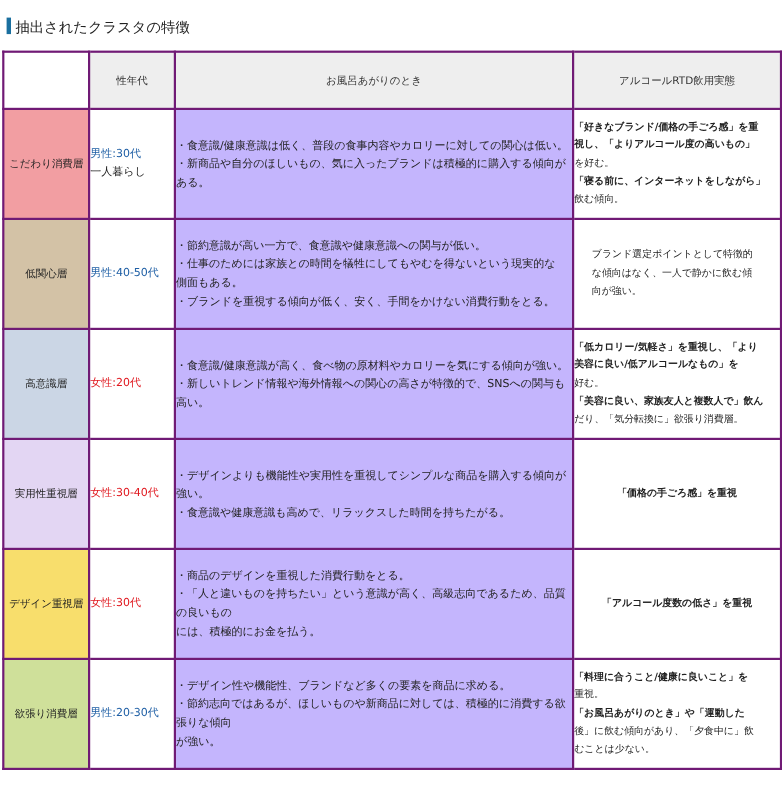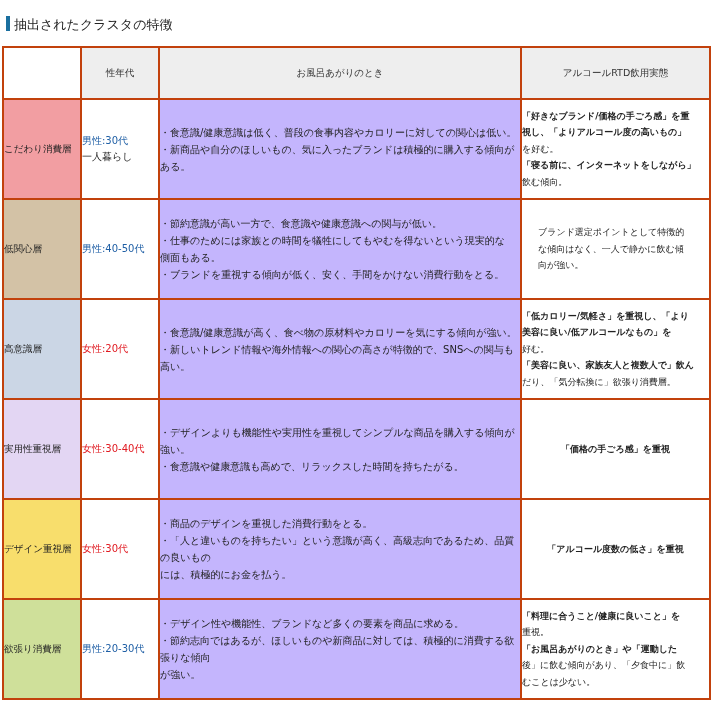--- a/index.html
+++ b/index.html
@@ -14,27 +14,27 @@
   }
   .title .bar {
     width: 4px; height: 15px; background: #1a6f9f; margin-right: 4px; display: inline-block;
   }
   table.clusters {
     position: absolute; left: 2px; top: 46px;
     border-collapse: collapse; table-layout: fixed;
     width: 707px;
   }
   table.clusters td, table.clusters th {
-    border: 2px solid #c2410c;
+    border: 2px solid #701a75;
     padding: 0;
     vertical-align: middle;
     font-weight: normal;
   }
   th { background: #eeeeee; font-size: 9.5px; color: #333; height: 50px; text-align: center; }
-  td.name { text-align: left; font-size: 9.5px; color: #222; }
+  td.name { text-align: center; font-size: 9.5px; color: #222; }
   td.age { font-size: 10px; line-height: 16px; background: #fff; }
   td.age .male { color: #1f5fa5; }
   td.age .female { color: #e0181f; }
   td.age .sub { color: #222; display: block; font-family: Liberation Serif, serif; }
   td.life { font-size: 10px; line-height: 17px; padding: 0 8px 0 10px; color: #222; background:#c4b5fd; }
   td.alc { font-size: 9px; line-height: 16.5px; padding: 0 8px 0 7px; color: #222; background:#fff; }
   td.alc.center { text-align: center; }
   td.alc .b { font-weight: bold; }
   td.alc .indent { padding-left: 16px; }
   .line { display: block; }

